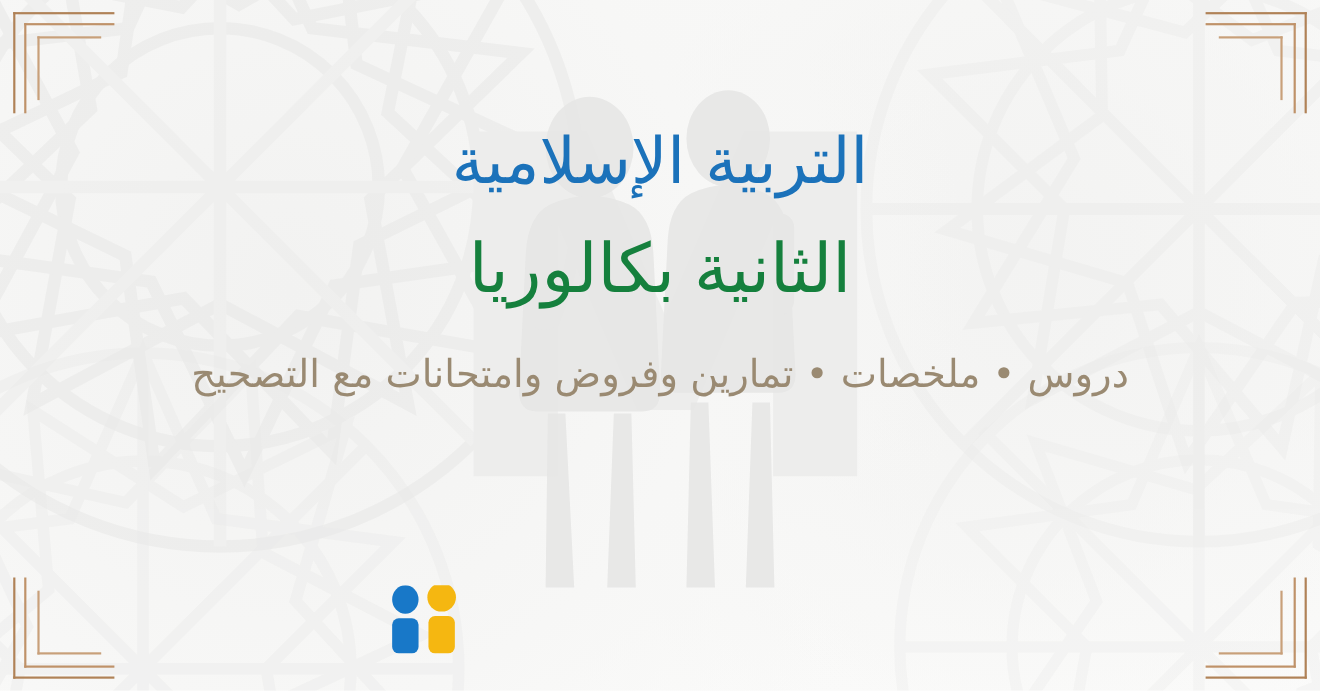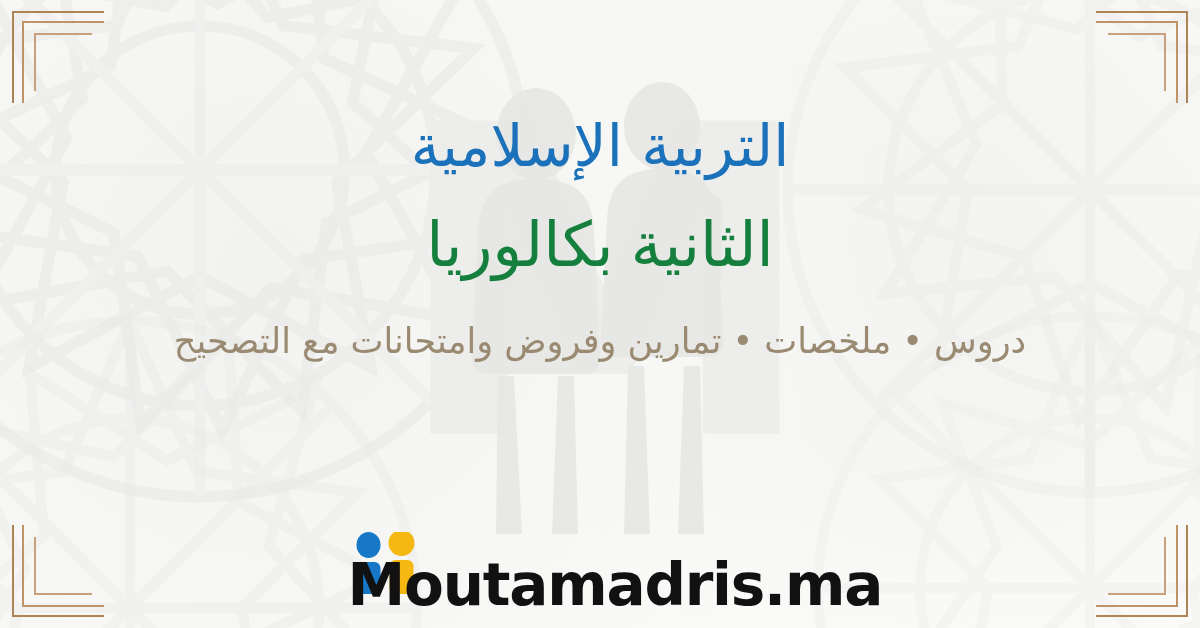--- a/index.html
+++ b/index.html
@@ -299,17 +299,16 @@
   <div class="logo">
     <div class="logo-stage">
       <svg class="logo-figures" viewBox="0 0 66 62">
 
         <ellipse cx="15" cy="13" rx="12" ry="13" fill="#1878c8"></ellipse>
         <rect x="3" y="30" width="24" height="32" rx="6" fill="#1878c8"></rect>
 
         <ellipse cx="48" cy="11" rx="13" ry="13" fill="#f5b711"></ellipse>
         <rect x="36" y="28" width="24" height="34" rx="6" fill="#f5b711"></rect>
       </svg>
-      <div class="logo-word">Moutamadris.ma</div>
     </div>
   </div>
 
 </div>
 
 </body></html>

